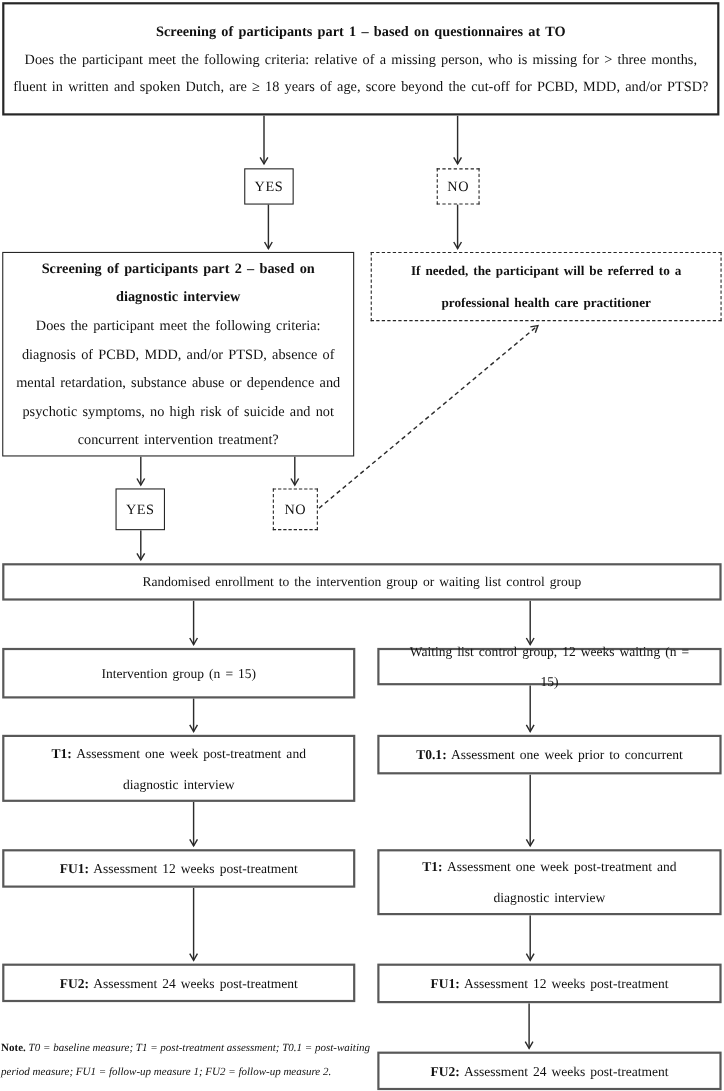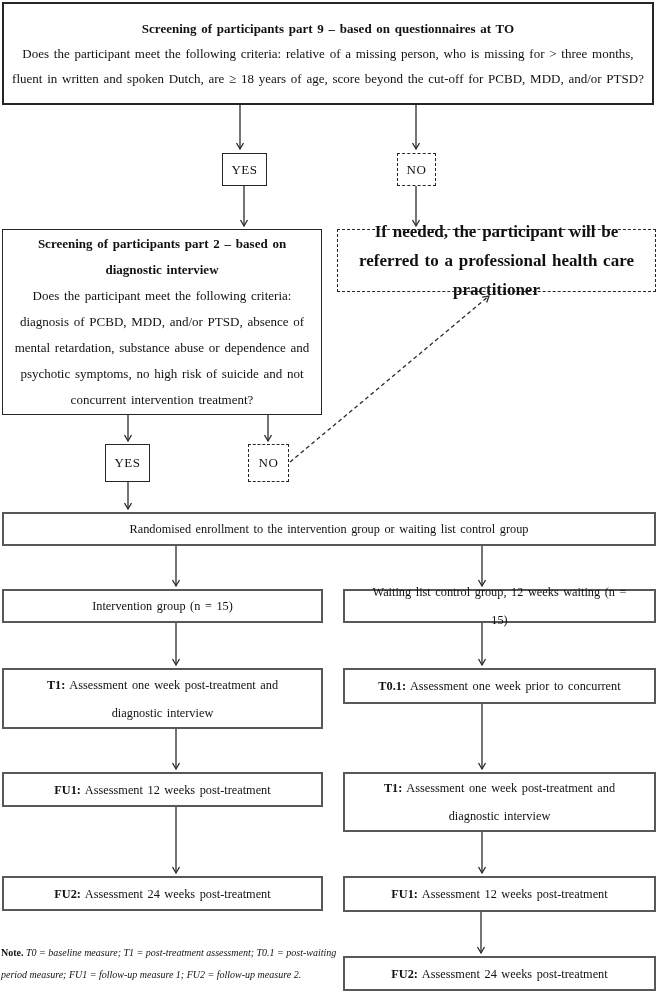--- a/index.html
+++ b/index.html
@@ -28,21 +28,21 @@
     background:var(--bg);
     display:flex;align-items:center;justify-content:center;
     text-align:center;
   }
   .dark{border:2px solid var(--border-dark);}
   .thin{border:1.6px solid var(--border-dark);}
   .dashed-border{border:1.4px dashed var(--border-dark);}
   .gray{border:2px solid var(--border-gray);}
   .screen{font-size:13px;line-height:25px;word-spacing:1.5px;padding:2px 7px;}
   .screen .title{font-weight:bold;}
-  .referral-text{font-weight:bold;font-size:17px;line-height:29px;word-spacing:1.5px;padding:0 10px;}
+  .referral-text{font-weight:bold;font-size:12px;line-height:29px;word-spacing:1.5px;padding:0 10px;}
   .decision{font-size:13px;letter-spacing:0.5px;}
   .rowtext{font-size:12.3px;line-height:28px;word-spacing:1.5px;padding:0 24px;}
   .b{font-weight:bold;}
   .note{
     position:absolute;left:1px;top:942px;width:340px;
     font-size:10px;line-height:22px;text-align:left;
     font-style:italic;
   }
   .note .note-label{font-weight:bold;font-style:normal;}
 </style>
@@ -71,21 +71,21 @@
     <line x1="482" y1="623" x2="482" y2="665" marker-end="url(#arw)"></line>
     <line x1="176" y1="729" x2="176" y2="769" marker-end="url(#arw)"></line>
     <line x1="482" y1="704" x2="482" y2="769" marker-end="url(#arw)"></line>
     <line x1="176" y1="807" x2="176" y2="873" marker-end="url(#arw)"></line>
     <line x1="482" y1="832" x2="482" y2="873" marker-end="url(#arw)"></line>
     <line x1="481" y1="912" x2="481" y2="953" marker-end="url(#arw)"></line>
   </svg>
 
   <div class="box dark screen" style="left:2px;top:2px;width:652px;height:103px">
     <div>
-      <div class="title">Screening of participants part 9 – based on questionnaires at TO</div>
+      <div class="title">Screening of participants part 1 – based on questionnaires at TO</div>
       <div>Does the participant meet the following criteria: relative of a missing person, who is missing for &gt; three months, fluent in written and spoken Dutch, are ≥ 18 years of age, score beyond the cut-off for PCBD, MDD, and/or PTSD?</div>
     </div>
   </div>
 
   <div class="box thin decision" style="left:222px;top:153px;width:45px;height:33px">
     <span>YES</span>
   </div>
   <div class="box dashed-border decision" style="left:397px;top:153px;width:39px;height:33px">
     <span>NO</span>
   </div>
@@ -105,21 +105,21 @@
     <span>YES</span>
   </div>
   <div class="box dashed-border decision" style="left:248px;top:444px;width:41px;height:38px">
     <span>NO</span>
   </div>
 
   <div class="box gray rowtext" style="left:2px;top:512px;width:654px;height:34px">
     <span>Randomised enrollment to the intervention group or waiting list control group</span>
   </div>
 
-  <div class="box gray rowtext" style="left:2px;top:589px;width:321px;height:34px">
+  <div class="box gray rowtext" style="left:2px;top:589px;width:321px;height:46px">
     <span>Intervention group (n = 15)</span>
   </div>
   <div class="box gray rowtext" style="left:343px;top:589px;width:313px;height:34px">
     <span>Waiting list control group, 12 weeks waiting (n = 15)</span>
   </div>
 
   <div class="box gray rowtext" style="left:2px;top:668px;width:321px;height:61px">
     <div><span class="b">T1:</span> <span>Assessment one week post-treatment and diagnostic interview</span></div>
   </div>
   <div class="box gray rowtext" style="left:2px;top:772px;width:321px;height:35px">

